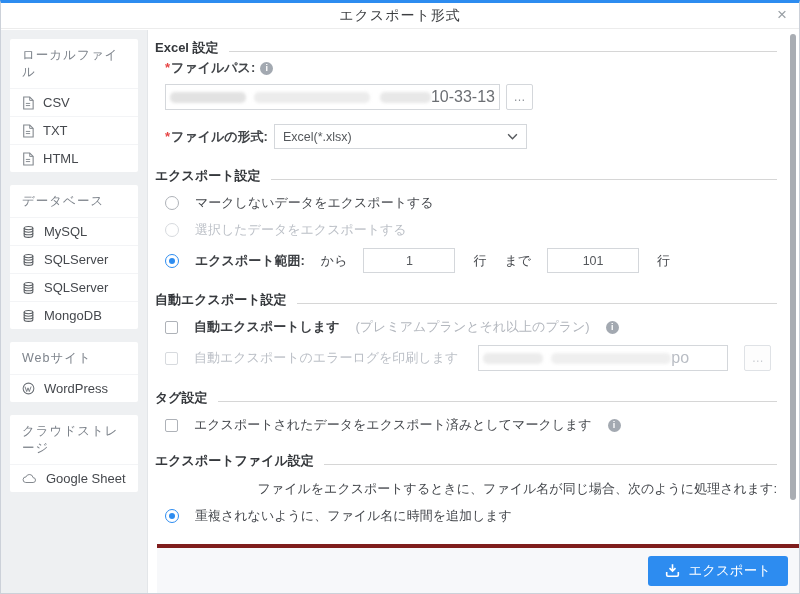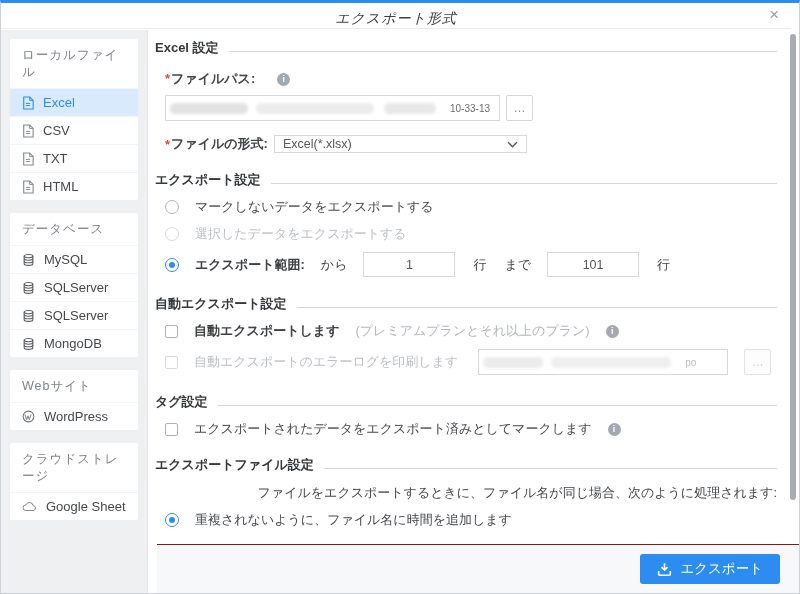--- a/index.html
+++ b/index.html
@@ -1,99 +1,91 @@
 <!DOCTYPE html>
 <html><head>
 <meta charset="utf-8">
 <style>
   * { margin:0; padding:0; box-sizing:border-box; }
   html,body { width:800px; height:594px; background:#fff; font-family:"Liberation Sans","DejaVu Sans",sans-serif; }
   .dialog { position:relative; width:800px; height:594px; background:#fff; border:1px solid #ccd1d9; border-top:3px solid #2d8cf0; overflow:hidden; }
 
   
-  .titlebar { position:absolute; top:0; left:0; right:8px; height:26px; background:#fff; border-bottom:1px solid #ececec; display:flex; align-items:flex-end; justify-content:center;font-style:italic; }
+  .titlebar { position:absolute; top:0; left:0; right:0; height:26px; background:#fff; border-bottom:1px solid #ececec; display:flex; align-items:center; justify-content:center; }
   .titlebar .title { font-size:14px; color:#3d3f42; letter-spacing:1px; }
   .close-btn { position:absolute; right:12px; top:3px; font-size:17px; color:#9aa0a6; cursor:pointer; line-height:18px; }
 
   
   .sidebar { position:absolute; top:27px; left:0; bottom:0; width:147px; background:#eef0f2; border-right:1px solid #e3e6e9; padding:9px 9px 0 9px; }
   .side-card { background:#fff; border-radius:2px; margin-bottom:13px; overflow:hidden; }
   .side-head { padding:8px 12px 7px 12px; font-size:12.5px; color:#7d838b; letter-spacing:1px; }
   .side-item { display:flex; align-items:center; gap:9px; padding:6px 12px; font-size:13px; color:#45484d; border-top:1px solid #f3f4f6; cursor:pointer; }
   .side-item.selected { background:#d8eafc; color:#2d8cf0; }
   .side-item svg { flex:0 0 auto; }
 
   
   .content { position:absolute; top:27px; left:148px; right:0; bottom:49px; background:#fff; padding:9px 22px 0 6px; overflow:hidden; }
   .sec-head { display:flex; align-items:center; font-size:13px; font-weight:bold; color:#35383c; margin-top:18px; }
   .sec-head:first-child { margin-top:0; }
   .sec-head .rule { flex:1; height:1px; background:#d6d6d6; margin-left:10px; position:relative; top:3px; }
   .indent { padding-left:10px; }
 
-  .field-label { font-size:13px; font-weight:bold; color:#43464a; margin-top:13px; display:flex; align-items:center; gap:22px; }
+  .field-label { font-size:13px; font-weight:bold; color:#43464a; margin-top:2px; display:flex; align-items:center; gap:5px; }
   .req { color:#e64545; font-weight:bold; margin-right:1px; }
   .info-i { display:inline-flex; width:13px; height:13px; border-radius:50%; background:#a3a9b1; color:#fff; font-size:9px; font-weight:bold; align-items:center; justify-content:center; font-style:normal; }
 
   .path-row { display:flex; align-items:center; gap:6px; margin-top:7px; }
   .text-input { position:relative; height:26px; border:1px solid #d4d7db; background:#fff; display:flex; align-items:center; overflow:hidden; padding:0 4px; }
   .path-input { width:335px; }
   .redact { display:inline-block; height:11px; border-radius:5px; background:#e2e2e2; filter:blur(1.5px); }
-  .suffix-text { font-size:10px; color:#6b6e73; white-space:nowrap; margin-left:14px; }
+  .suffix-text { font-size:16px; color:#6b6e73; white-space:nowrap; margin-left:0; }
   .browse-btn { width:27px; height:26px; border:1px solid #d4d7db; background:#fff; color:#8b8f95; font-size:12px; display:flex; align-items:center; justify-content:center; border-radius:2px; cursor:pointer; }
   .browse-btn.disabled { color:#c9ccd1; border-color:#dfe2e6; background:#fdfdfd; }
 
   .format-row { display:flex; align-items:center; gap:6px; margin-top:14px; }
   .format-row .lbl { font-size:13px; font-weight:bold; color:#43464a; display:flex; align-items:center; }
-  .select-box { width:253px; height:18px; border:1px solid #d4d7db; display:flex; align-items:center; justify-content:space-between; padding:0 8px; font-size:12.5px; color:#55585c; cursor:pointer; }
+  .select-box { width:253px; height:25px; border:1px solid #d4d7db; display:flex; align-items:center; justify-content:space-between; padding:0 8px; font-size:12.5px; color:#55585c; cursor:pointer; }
 
   .opt-row { display:flex; align-items:center; gap:16px; margin-top:9px; font-size:13px; color:#45484d; }
   .opt-row.disabled { color:#bcc0c7; }
   .radio { width:14px; height:14px; border-radius:50%; border:1px solid #aeb2b8; background:#fff; flex:0 0 auto; position:relative; }
   .radio.checked { border-color:#2d8cf0; }
   .radio.checked::after { content:""; position:absolute; left:3px; top:3px; width:6px; height:6px; border-radius:50%; background:#2d8cf0; }
   .radio.disabled { border-color:#d7dade; }
   .checkbox { width:13px; height:13px; border:1px solid #aeb2b8; border-radius:2px; background:#fff; flex:0 0 auto; }
   .checkbox.disabled { border-color:#d7dade; }
   .bold-lbl { font-weight:bold; color:#3c3f43; }
   .note { color:#b3b7be; }
   .small-input { width:92px; height:25px; border:1px solid #d4d7db; text-align:center; font-size:12.5px; color:#55585c; display:flex; align-items:center; justify-content:center; }
   .gap6 { margin:0 2px; }
 
   .errlog-input { width:250px; margin-left:4px; }
 
   
-  .footer { position:absolute; left:156px; right:0; bottom:0; height:49px; background:#f7f8fa; border-top:1px solid #7f1d1d; display:flex; align-items:center; justify-content:flex-end; padding-right:19px; }
+  .footer { position:absolute; left:156px; right:0; bottom:0; height:49px; background:#f7f8fa; border-top:4px solid #7f1d1d; display:flex; align-items:center; justify-content:flex-end; padding-right:11px; }
   .export-btn { display:flex; align-items:center; gap:8px; background:#2d8cf0; color:#fff; font-size:13.5px; border:none; border-radius:3px; height:30px; padding:0 17px; cursor:pointer; }
 
   
   .vscroll { position:absolute; top:29px; right:2px; bottom:51px; width:8px; }
   .vscroll .thumb { position:absolute; top:2px; right:1px; width:6px; height:466px; background:#a9adb3; border-radius:3px; }
 </style>
 </head>
 <body>
 
 <div class="dialog">
 
   <div class="titlebar">
     <span class="title">エクスポート形式</span>
     <span class="close-btn">×</span>
   </div>
 
   <div class="sidebar">
 
     <div class="side-card">
       <div class="side-head">ローカルファイル</div>
-      <div class="side-item selected">
-        <svg width="12" height="14" viewBox="0 0 14 16">
-            <path d="M2 1h7l4 4v10H2z" fill="none" stroke="#2d8cf0" stroke-width="1.3"></path>
-            <path d="M9 1v4h4" fill="none" stroke="#2d8cf0" stroke-width="1.1"></path>
-            <path d="M4.5 8.5h5M4.5 11h5" stroke="#2d8cf0" stroke-width="1.1"></path>
-          </svg>
-        <span>Excel</span>
-      </div>
       <div class="side-item">
         <svg width="12" height="14" viewBox="0 0 14 16">
             <path d="M2 1h7l4 4v10H2z" fill="none" stroke="#84898f" stroke-width="1.3"></path>
             <path d="M9 1v4h4" fill="none" stroke="#84898f" stroke-width="1.1"></path>
             <path d="M4.5 8.5h5M4.5 11h5" stroke="#84898f" stroke-width="1.1"></path>
           </svg>
         <span>CSV</span>
       </div>
       <div class="side-item">
         <svg width="12" height="14" viewBox="0 0 14 16">

